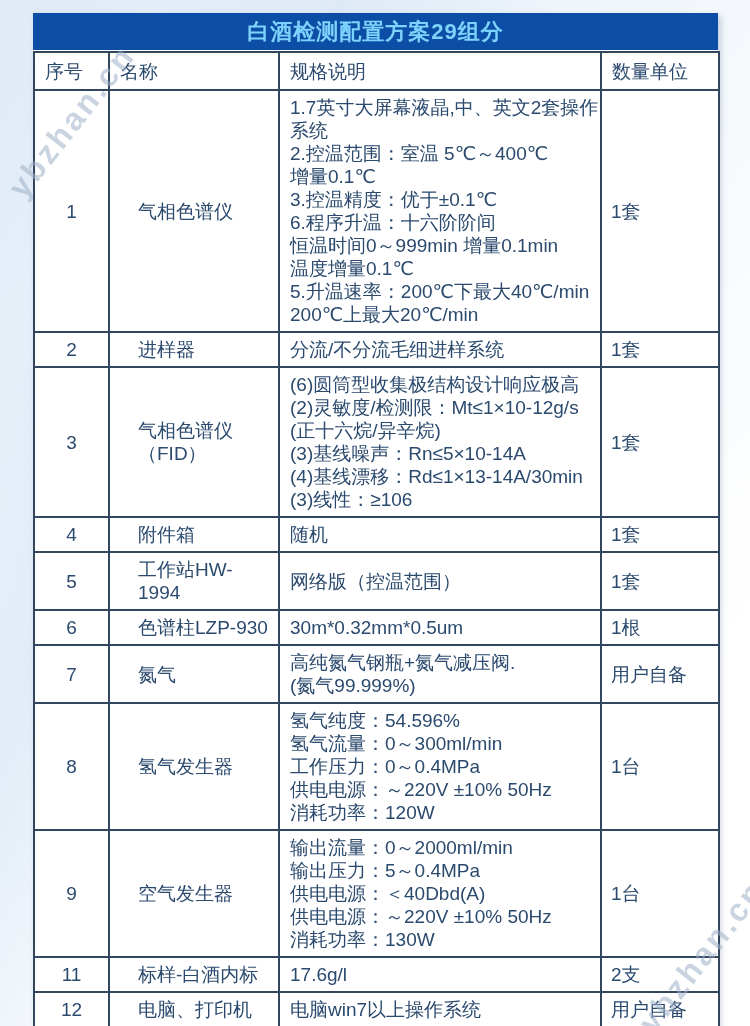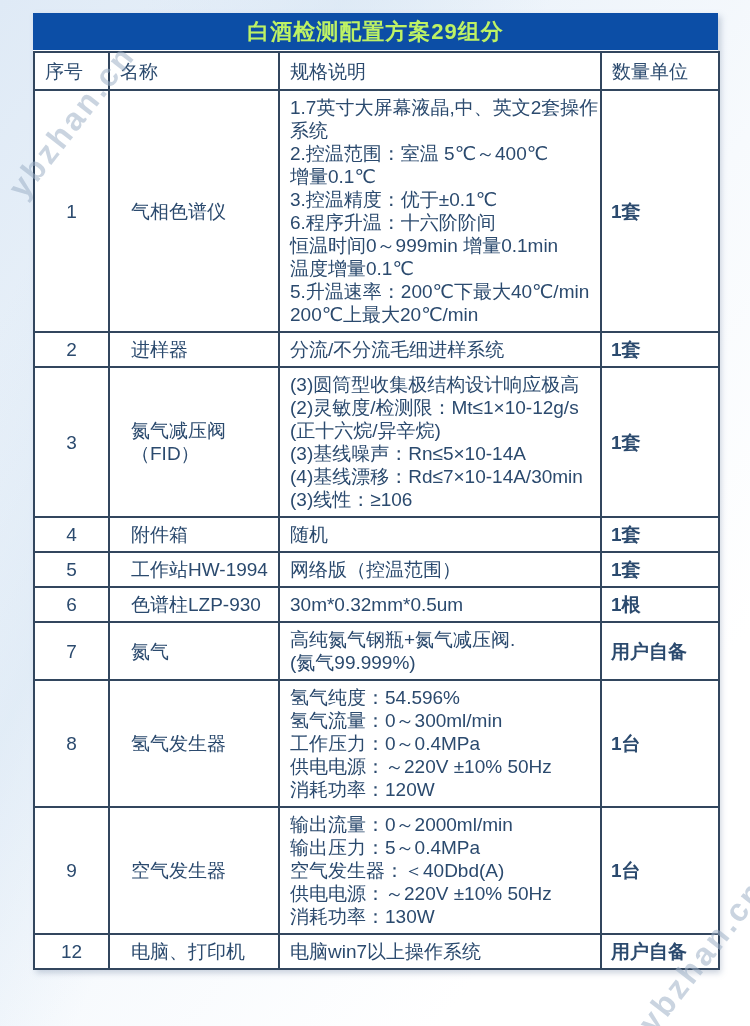--- a/index.html
+++ b/index.html
@@ -18,40 +18,40 @@
     content:'';position:absolute;inset:0;pointer-events:none;
     background:linear-gradient(295deg,rgba(255,255,255,0) 55%,rgba(210,226,242,0.45) 72%,rgba(255,255,255,0) 88%);
   }
   .panel{
     position:absolute;left:33px;top:13px;width:685px;background:#ffffff;
     box-shadow:3px 3px 6px rgba(110,130,160,0.35);
     z-index:2;
   }
   .title-band{
     height:37px;line-height:37px;background:var(--header_bg);
-    color:#bef264;font-weight:bold;font-size:22px;text-align:center;
+    color:#7dd3fc;font-weight:bold;font-size:22px;text-align:center;
     letter-spacing:1px;
   }
   table{
     border-collapse:collapse;table-layout:fixed;width:685px;background:#ffffff;
     margin-top:1px;
   }
   th,td{
     border:2px solid var(--border);
     color:var(--text);
     font-size:19px;line-height:23px;
     vertical-align:middle;
     overflow:hidden;
   }
   th{font-weight:normal;text-align:left;padding:6px 10px;height:24px;border-radius:10px;}
   td{padding:5px 10px;}
   td.no{text-align:center;padding:5px 4px;}
-  td.name{padding-left:21px;}
+  td.name{padding-left:28px;}
   td.spec .spec-line{white-space:nowrap;}
-  td.qty{padding-left:9px;font-weight:bold;}
+  td.qty{padding-left:9px;}
   .wm{
     position:absolute;z-index:6;pointer-events:none;
     font-size:32px;font-weight:bold;letter-spacing:3px;
     color:var(--watermark);opacity:0.55;
     width:300px;text-align:center;
     transform:rotate(-52deg);
   }
   .wm-top{left:-78px;top:103px;}
   .wm-bottom{left:552px;top:938px;}
 </style>
@@ -99,27 +99,27 @@
         <tr>
           <td class="no">2</td>
           <td class="name">进样器</td>
           <td class="spec">
             <div class="spec-line">分流/不分流毛细进样系统</div>
           </td>
           <td class="qty">1套</td>
         </tr>
         <tr>
           <td class="no">3</td>
-          <td class="name">氮气减压阀（FID）</td>
+          <td class="name">气相色谱仪（FID）</td>
           <td class="spec">
-            <div class="spec-line">(3)圆筒型收集极结构设计响应极高</div>
+            <div class="spec-line">(6)圆筒型收集极结构设计响应极高</div>
             <div class="spec-line">(2)灵敏度/检测限：Mt≤1×10-12g/s</div>
             <div class="spec-line">(正十六烷/异辛烷)</div>
             <div class="spec-line">(3)基线噪声：Rn≤5×10-14A</div>
-            <div class="spec-line">(4)基线漂移：Rd≤7×10-14A/30min</div>
+            <div class="spec-line">(4)基线漂移：Rd≤1×13-14A/30min</div>
             <div class="spec-line">(3)线性：≥106</div>
           </td>
           <td class="qty">1套</td>
         </tr>
         <tr>
           <td class="no">4</td>
           <td class="name">附件箱</td>
           <td class="spec">
             <div class="spec-line">随机</div>
           </td>
@@ -161,25 +161,33 @@
             <div class="spec-line">消耗功率：120W</div>
           </td>
           <td class="qty">1台</td>
         </tr>
         <tr>
           <td class="no">9</td>
           <td class="name">空气发生器</td>
           <td class="spec">
             <div class="spec-line">输出流量：0～2000ml/min</div>
             <div class="spec-line">输出压力：5～0.4MPa</div>
-            <div class="spec-line">空气发生器：＜40Dbd(A)</div>
+            <div class="spec-line">供电电源：＜40Dbd(A)</div>
             <div class="spec-line">供电电源：～220V ±10% 50Hz</div>
             <div class="spec-line">消耗功率：130W</div>
           </td>
           <td class="qty">1台</td>
+        </tr>
+        <tr>
+          <td class="no">11</td>
+          <td class="name">标样-白酒内标</td>
+          <td class="spec">
+            <div class="spec-line">17.6g/l</div>
+          </td>
+          <td class="qty">2支</td>
         </tr>
         <tr>
           <td class="no">12</td>
           <td class="name">电脑、打印机</td>
           <td class="spec">
             <div class="spec-line">电脑win7以上操作系统</div>
           </td>
           <td class="qty">用户自备</td>
         </tr>
       </tbody>

